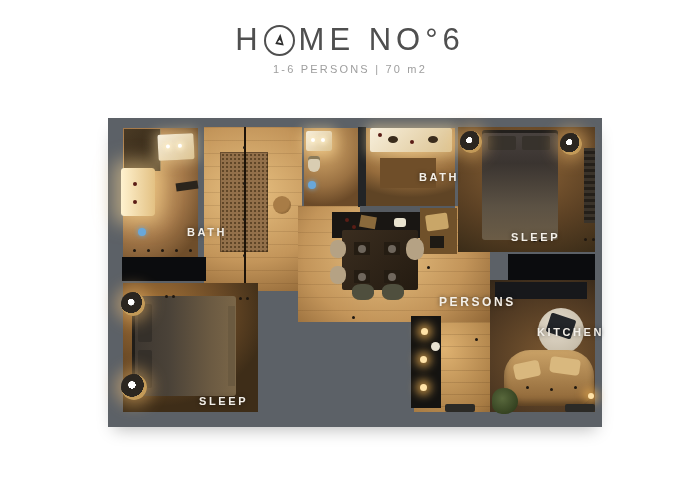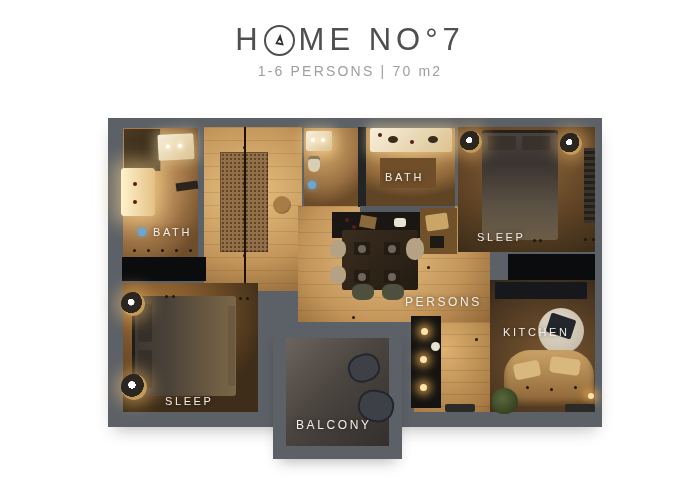--- a/index.html
+++ b/index.html
@@ -5,21 +5,21 @@
   html,body{margin:0;padding:0;background:#ffffff;}
   .canvas{position:relative;width:700px;height:500px;background:#ffffff;overflow:hidden;
           font-family:"Liberation Sans",sans-serif;}
   
   .hdr{position:absolute;left:0;top:22px;width:700px;text-align:center;}
   .title{display:flex;align-items:center;justify-content:center;
          font-size:31px;letter-spacing:5px;color:#4f4f4f;font-weight:400;}
   .title .txt{white-space:pre;}
   .logo-o{width:27px;height:27px;border:2px solid #4f4f4f;border-radius:50%;
           margin:0 4px 0 1px;display:inline-flex;align-items:center;justify-content:center;}
-  .subtitle{margin-top:5px;font-size:14px;letter-spacing:2.2px;color:#9e9e9e;}
+  .subtitle{margin-top:5px;font-size:11px;letter-spacing:2.2px;color:#9e9e9e;}
   
   .plan{position:absolute;left:108px;top:118px;width:494px;height:309px;background:#5c6167;
         box-shadow:0 8px 16px -6px rgba(0,0,0,.28);}
   .balcony{position:absolute;left:273px;top:328px;width:129px;height:131px;background:#5c6167;
         box-shadow:0 8px 14px -6px rgba(0,0,0,.3);}
   .abs{position:absolute;}
   
   .wood{background:
         repeating-linear-gradient(180deg, rgba(70,40,10,.12) 0 1px, rgba(0,0,0,0) 1px 13px),
         radial-gradient(140px 120px at 45% 40%, #e7c081, #c3955a 58%, #8a6132 100%);}
@@ -28,22 +28,22 @@
         radial-gradient(90px 110px at 40% 30%, #dfb271, #a87c44 65%, #6f4d27 100%);}
   .bathfloor{background:radial-gradient(70px 90px at 22% 42%, #dcb070, #a5794a 62%, #6e4d2a 100%);}
   .wcfloor{background:radial-gradient(55px 60px at 32% 22%, #d9ad6e, #9a7142 68%, #6b4a28 100%);}
   .bathtopfloor{background:radial-gradient(90px 60px at 50% 12%, #dfb474, #966c3c 70%, #5f4425 100%);}
   .sleepR{background:radial-gradient(130px 100px at 50% 32%, #8a6236, #5c4124 58%, #3a2c18 100%);}
   .sleepL{background:radial-gradient(110px 95px at 26% 22%, #a57338, #6b4a26 58%, #3e2d18 100%);}
   .livingfloor{background:radial-gradient(115px 100px at 58% 58%, #7a5730, #4e3822 62%, #2e2316 100%);}
   .blackbox{background:#0b0c0e;}
   .balc-in{background:linear-gradient(135deg,#6c645d 0%,#4b4540 45%,#332f2c 100%);}
   
-  .rlabel{color:#f3efe8;font-size:11px;letter-spacing:2.6px;font-weight:400;
-          text-shadow:0 0 4px rgba(0,0,0,.55);white-space:nowrap;}
+  .rlabel{color:#f3efe8;font-size:11px;letter-spacing:2.6px;font-weight:700;
+          text-shadow:0 0 4px rgba(0,0,0,.55);white-space:nowrap;margin-left:34px;}
   .rlabel.big{font-size:12px;}
   .marker{width:8px;height:8px;border-radius:50%;background:#69a7d9;
           box-shadow:0 0 4px 1px rgba(105,167,217,.6);display:inline-block;}
   
   .lamp{border-radius:50%;background:radial-gradient(circle at 42% 42%, #ffffff 0 17%, #2b2620 18% 55%, #c39a58 56% 100%);
         box-shadow:0 0 15px 6px rgba(255,198,115,.45);}
   .glowdot{border-radius:50%;background:#ffe3a8;box-shadow:0 0 10px 4px rgba(255,190,90,.75);}
   .cdot{width:3px;height:3px;border-radius:50%;background:#1f1810;}
   .whiteware{background:linear-gradient(135deg,#f7efdc,#dcc391);border-radius:2px;
              box-shadow:0 0 12px 4px rgba(255,225,160,.45);}
@@ -56,21 +56,21 @@
 <div class="canvas">
 
   <div class="hdr">
     <div class="title">
       <span class="txt">H</span>
       <span class="logo-o">
         <svg width="17" height="17" viewBox="0 0 20 20">
             <path d="M11 2 L15 16 L5 14 Z M10.4 9 L7.5 12.2 L12.6 13.1 Z" fill="#2e2e2e"></path>
           </svg>
       </span>
-      <span class="txt">ME NO°7</span>
+      <span class="txt">ME NO°6</span>
     </div>
     <div class="subtitle">1-6 PERSONS | 70 m2</div>
   </div>
 
   <div class="plan">
 
     <div class="abs wood" style="left:96px;top:9px;width:98px;height:164px;"></div>
     <div class="abs wood" style="left:190px;top:88px;width:192px;height:116px;"></div>
     <div class="abs wood-dim" style="left:306px;top:204px;width:76px;height:90px;"></div>
     <div class="abs bathfloor" style="left:15px;top:10px;width:75px;height:129px;"></div>
@@ -206,21 +206,14 @@
       <span class="rlabel">BATH</span>
     </div>
     <span class="abs marker" style="left:200px;top:63px;"></span>
     <div class="abs rlabel" style="left:277px;top:53px;">BATH</div>
     <div class="abs rlabel" style="left:369px;top:113px;">SLEEP</div>
     <div class="abs rlabel" style="left:57px;top:277px;">SLEEP</div>
     <div class="abs rlabel big" style="left:297px;top:177px;">PERSONS</div>
     <div class="abs rlabel" style="left:395px;top:208px;">KITCHEN</div>
   </div>
 
-  <div class="balcony">
-    <div class="abs balc-in" style="left:13px;top:10px;width:103px;height:108px;">
-      <div class="abs" style="left:62px;top:16px;width:28px;height:24px;border-radius:45%;background:#3d4046;border:2px solid #24262b;transform:rotate(-18deg);"></div>
-      <div class="abs" style="left:72px;top:52px;width:32px;height:28px;border-radius:45%;background:#3d4046;border:2px solid #24262b;transform:rotate(12deg);"></div>
-      <div class="abs rlabel big" style="left:10px;top:80px;">BALCONY</div>
-    </div>
-  </div>
 
 </div>
 
 </body></html>

